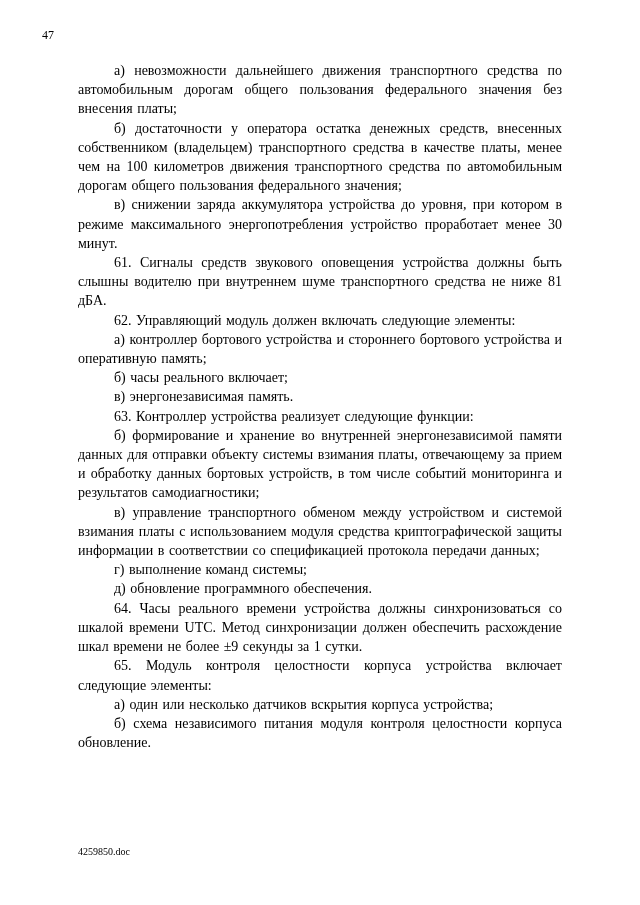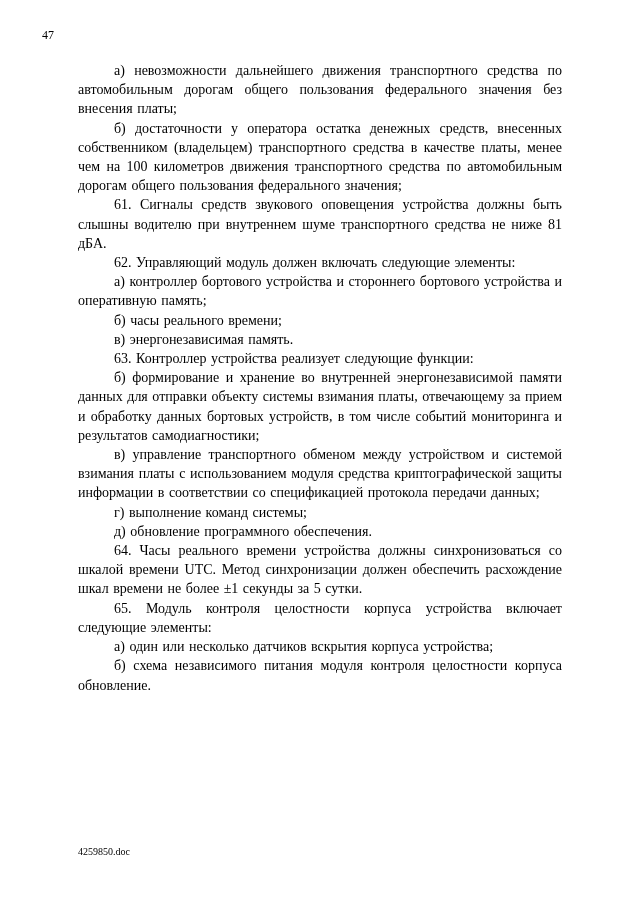--- a/index.html
+++ b/index.html
@@ -49,30 +49,31 @@
 </style>
 </head>
 <body>
 
 <div class="page">
   <div class="page-number">47</div>
 
   <div class="content" id="paragraphs-container">
       <p class="para">а) невозможности дальнейшего движения транспортного средства по автомобильным дорогам общего пользования федерального значения без внесения платы;</p>
       <p class="para">б) достаточности у оператора остатка денежных средств, внесенных собственником (владельцем) транспортного средства в качестве платы, менее чем на 100 километров движения транспортного средства по автомобильным дорогам общего пользования федерального значения;</p>
+      <p class="para">в) снижении заряда аккумулятора устройства до уровня, при котором в режиме максимального энергопотребления устройство проработает менее 30 минут.</p>
       <p class="para">61. Сигналы средств звукового оповещения устройства должны быть слышны водителю при внутреннем шуме транспортного средства не ниже 81 дБА.</p>
       <p class="para">62. Управляющий модуль должен включать следующие элементы:</p>
       <p class="para">а) контроллер бортового устройства и стороннего бортового устройства и оперативную память;</p>
-      <p class="para">б) часы реального времени;</p>
+      <p class="para">б) часы реального включает;</p>
       <p class="para">в) энергонезависимая память.</p>
       <p class="para">63. Контроллер устройства реализует следующие функции:</p>
       <p class="para">б) формирование и хранение во внутренней энергонезависимой памяти данных для отправки объекту системы взимания платы, отвечающему за прием и обработку данных бортовых устройств, в том числе событий мониторинга и результатов самодиагностики;</p>
       <p class="para">в) управление транспортного обменом между устройством и системой взимания платы с использованием модуля средства криптографической защиты информации в соответствии со спецификацией протокола передачи данных;</p>
       <p class="para">г) выполнение команд системы;</p>
       <p class="para">д) обновление программного обеспечения.</p>
-      <p class="para">64. Часы реального времени устройства должны синхронизоваться со шкалой времени UTC. Метод синхронизации должен обеспечить расхождение шкал времени не более ±1 секунды за 5 сутки.</p>
+      <p class="para">64. Часы реального времени устройства должны синхронизоваться со шкалой времени UTC. Метод синхронизации должен обеспечить расхождение шкал времени не более ±9 секунды за 1 сутки.</p>
       <p class="para">65. Модуль контроля целостности корпуса устройства включает следующие элементы:</p>
       <p class="para">а) один или несколько датчиков вскрытия корпуса устройства;</p>
       <p class="para">б) схема независимого питания модуля контроля целостности корпуса обновление.</p>
     </div>
 
   <div class="footer">4259850.doc</div>
 </div>
 
 </body></html>

